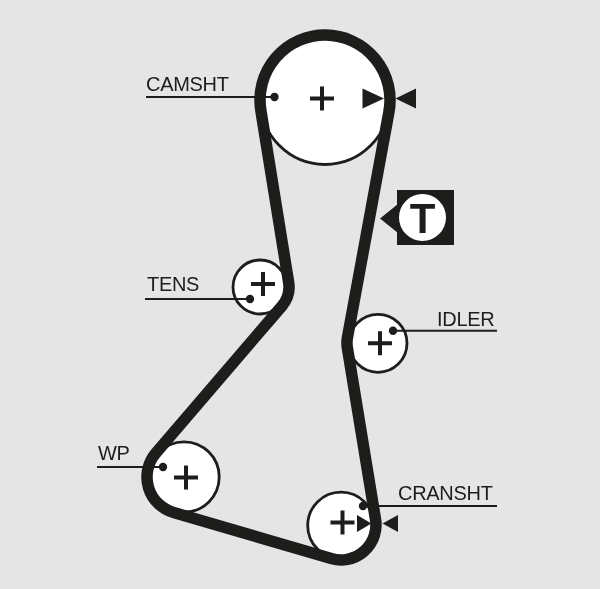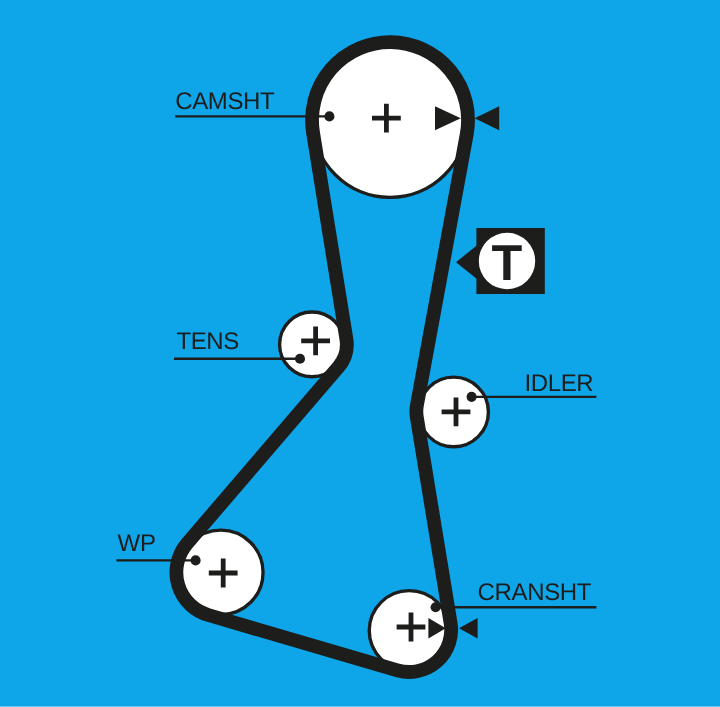--- a/index.html
+++ b/index.html
@@ -4,21 +4,21 @@
 <style>
   html, body {
     margin: 0;
     padding: 0;
     background: #ffffff;
   }
   #stage {
     position: relative;
     width: 600px;
     height: 589px;
-    background: #0ea5e9;
+    background: #e5e5e5;
     overflow: hidden;
     font-family: "Liberation Sans", sans-serif;
   }
   svg { display: block; }
   .label-text {
     font-family: "Liberation Sans", sans-serif;
     font-size: 20px;
     fill: #1d1d1b;
     letter-spacing: -0.3px;
   }

